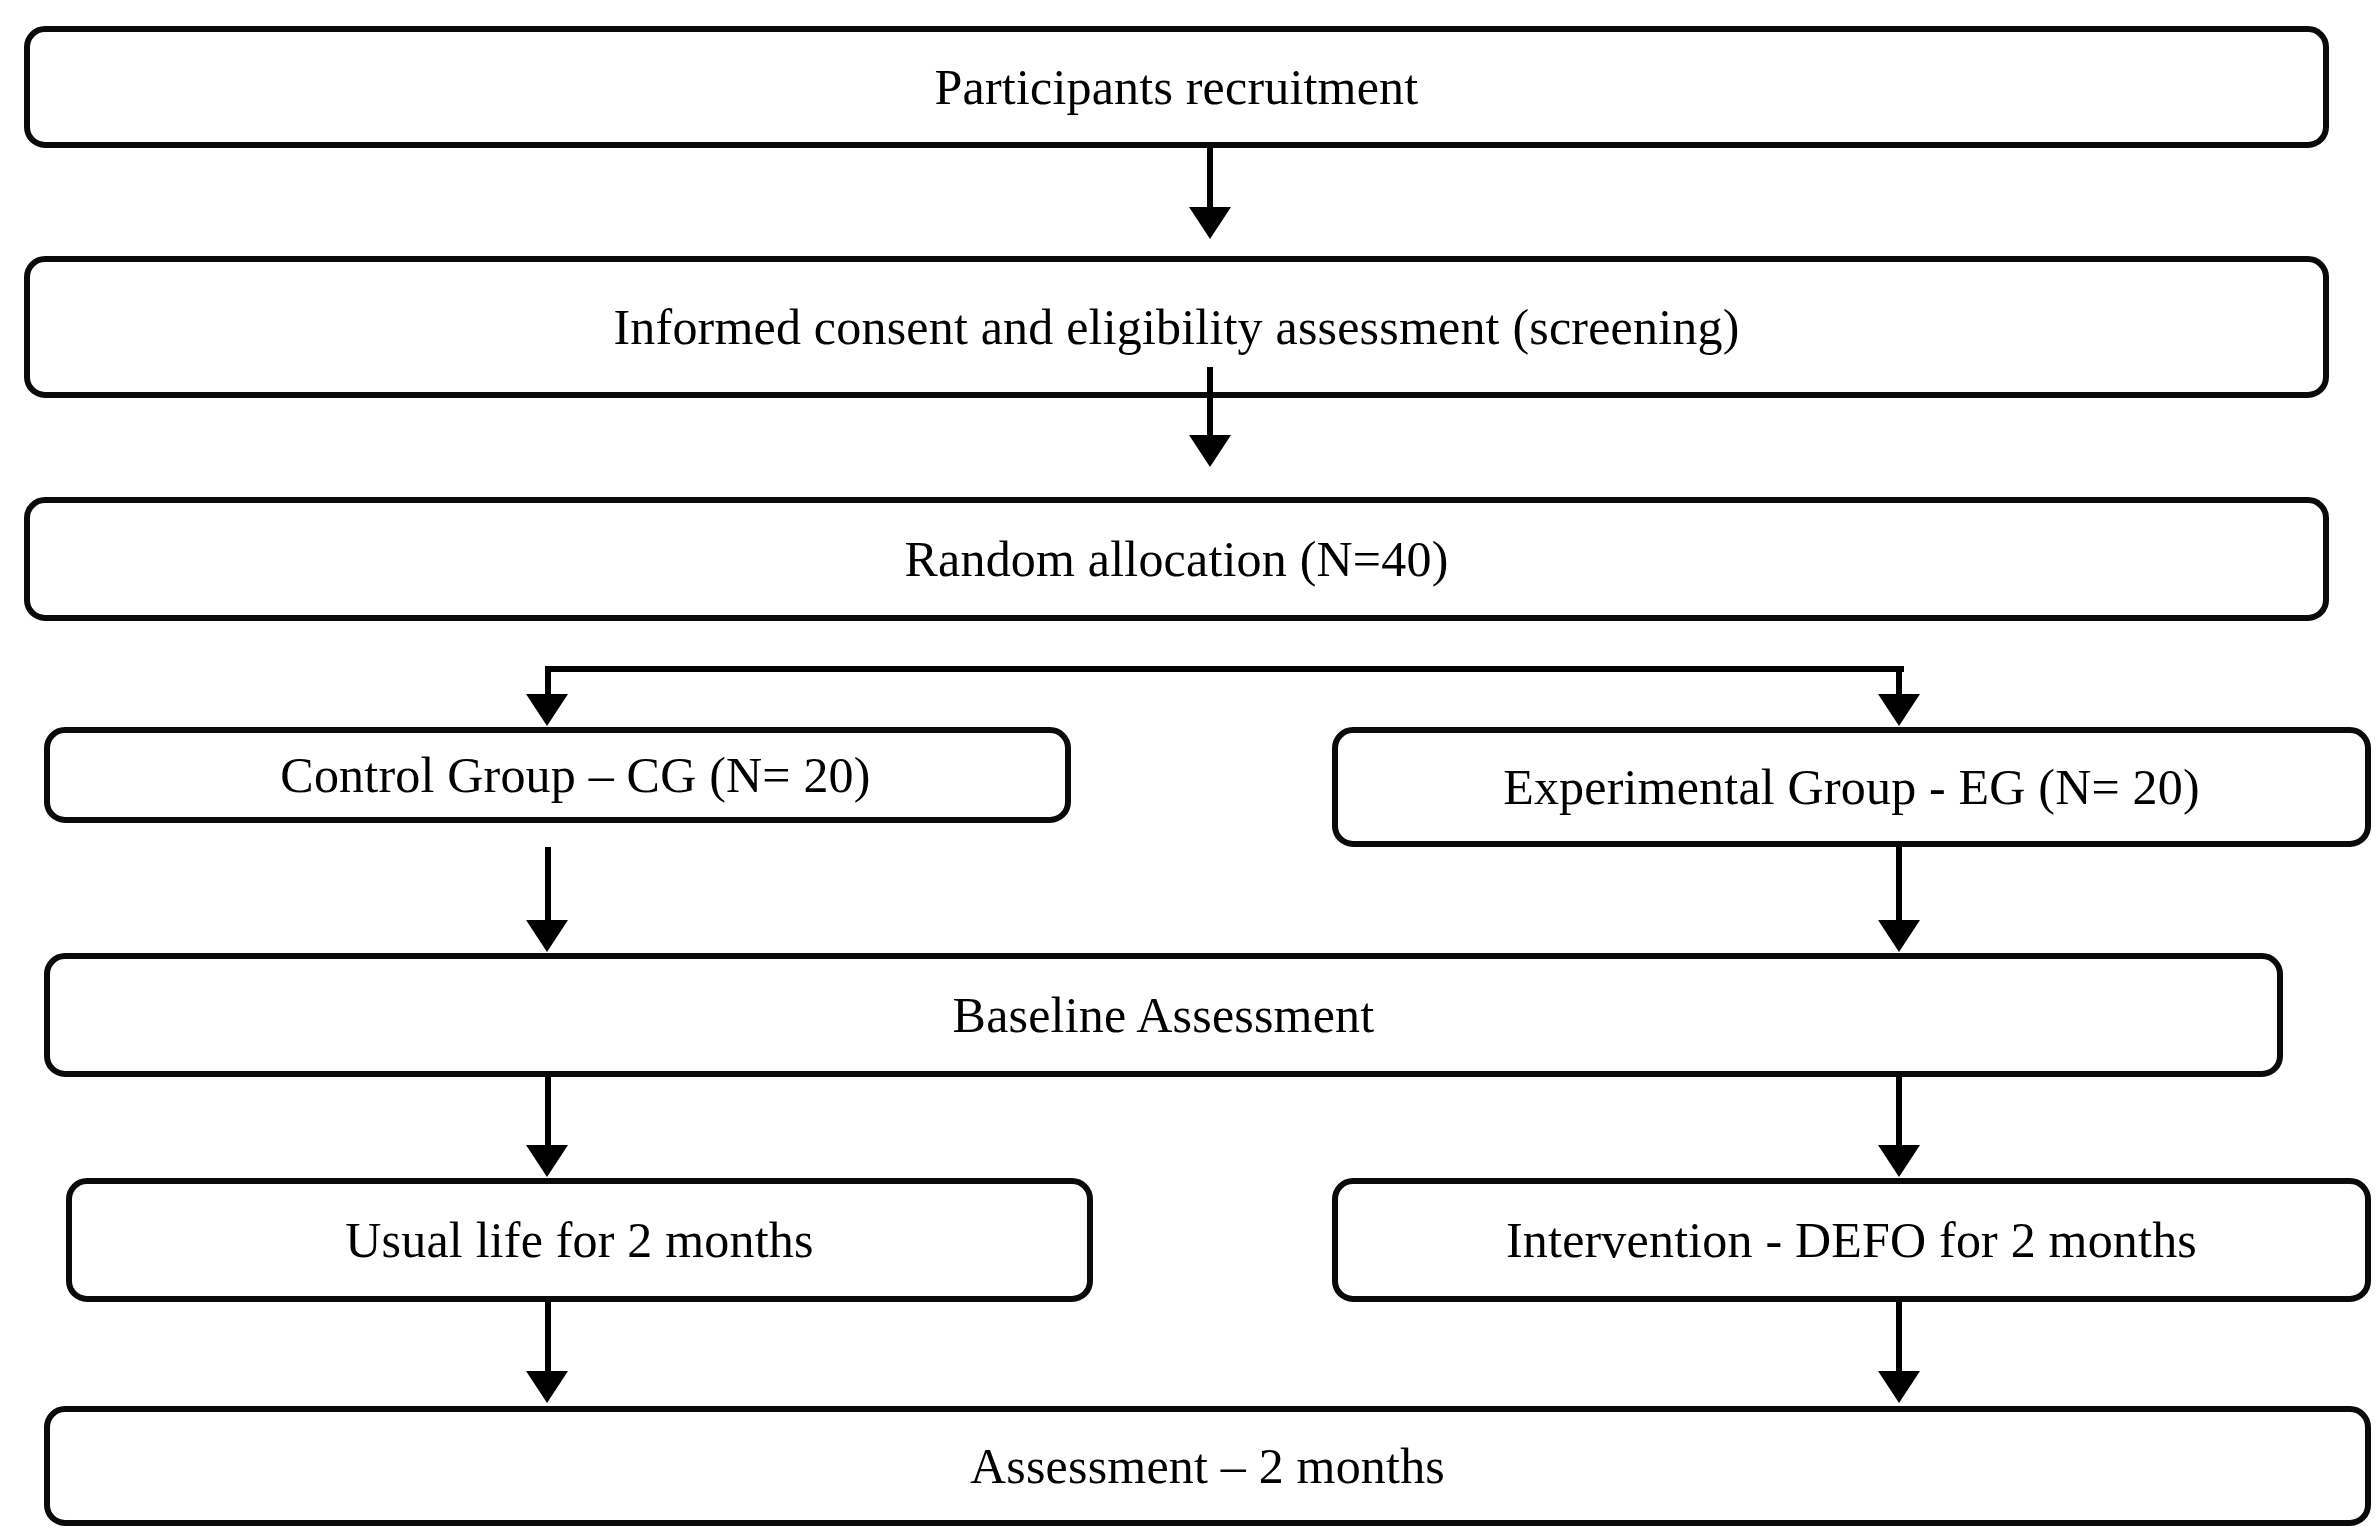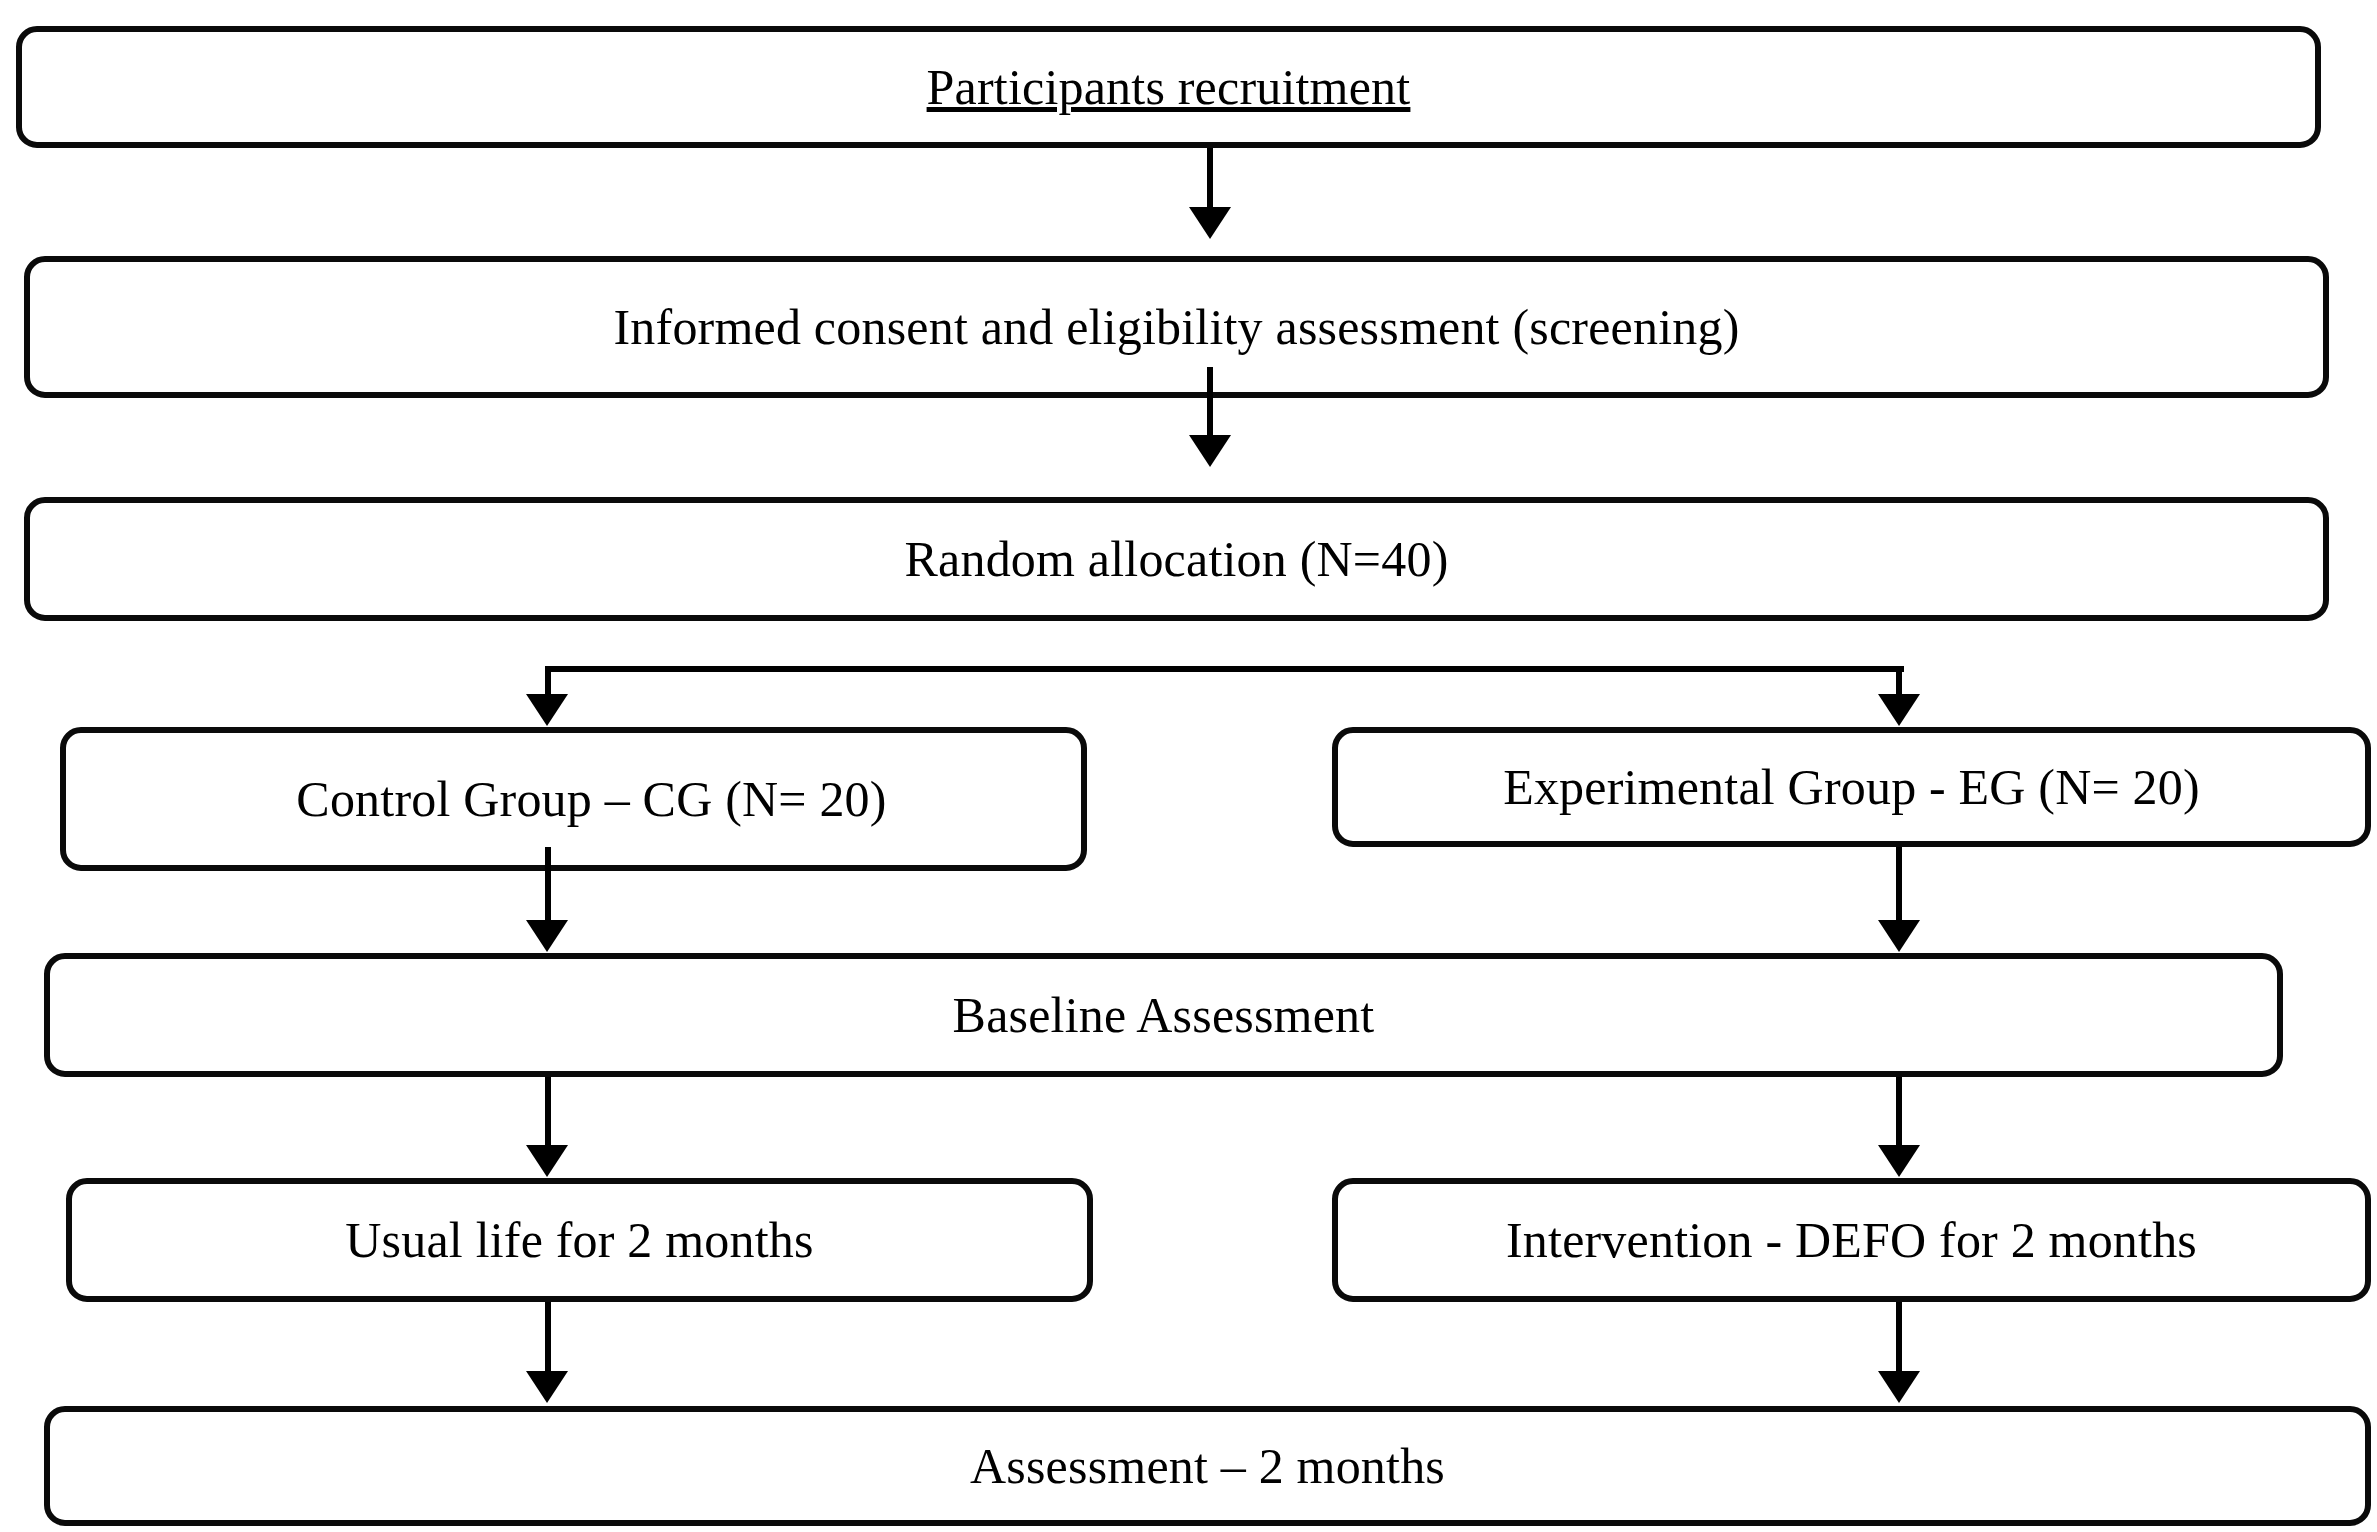--- a/index.html
+++ b/index.html
@@ -45,21 +45,21 @@
     border-left: 21px solid transparent;
     border-right: 21px solid transparent;
     border-top: 32px solid #000000;
   }
 </style>
 </head>
 <body>
 
 <div id="canvas">
 
-  <div class="node" style="left:16px; top:26.4px; width:2305px; height:122px;text-decoration:underline;">
+  <div class="node" style="left:24px; top:26.4px; width:2305px; height:122px;">
     <span>Participants recruitment</span>
   </div>
 
   <div class="conn v-line" style="left:1207px; top:148px; height:64px;"></div>
   <div class="arrow-head" style="left:1189px; top:207px;"></div>
 
   <div class="node" style="left:24px; top:256px; width:2305px; height:142px;">
     <span>Informed consent and eligibility assessment (screening)</span>
   </div>
 
@@ -69,21 +69,21 @@
   <div class="node" style="left:24px; top:469px; width:2305px; height:124px;margin-top:28px;">
     <span>Random allocation (N=40)</span>
   </div>
 
   <div class="conn h-line" style="left:547px; top:666px; width:1357px;"></div>
   <div class="conn v-line" style="left:545px; top:666px; height:34px;"></div>
   <div class="arrow-head" style="left:526px; top:694px;"></div>
   <div class="conn v-line" style="left:1896px; top:666px; height:34px;"></div>
   <div class="arrow-head" style="left:1878px; top:694px;"></div>
 
-  <div class="node" style="left:60px; top:727px; width:1027px; height:144px;padding-left:36px;">
+  <div class="node" style="left:44px; top:727px; width:1027px; height:96px;padding-left:36px;">
     <span>Control Group – CG (N= 20)</span>
   </div>
 
   <div class="node" style="left:1332px; top:727px; width:1039px; height:120px;">
     <span>Experimental Group - EG (N= 20)</span>
   </div>
 
   <div class="conn v-line" style="left:545px; top:847px; height:76px;"></div>
   <div class="arrow-head" style="left:526px; top:920px;"></div>
   <div class="conn v-line" style="left:1896px; top:847px; height:76px;"></div>

